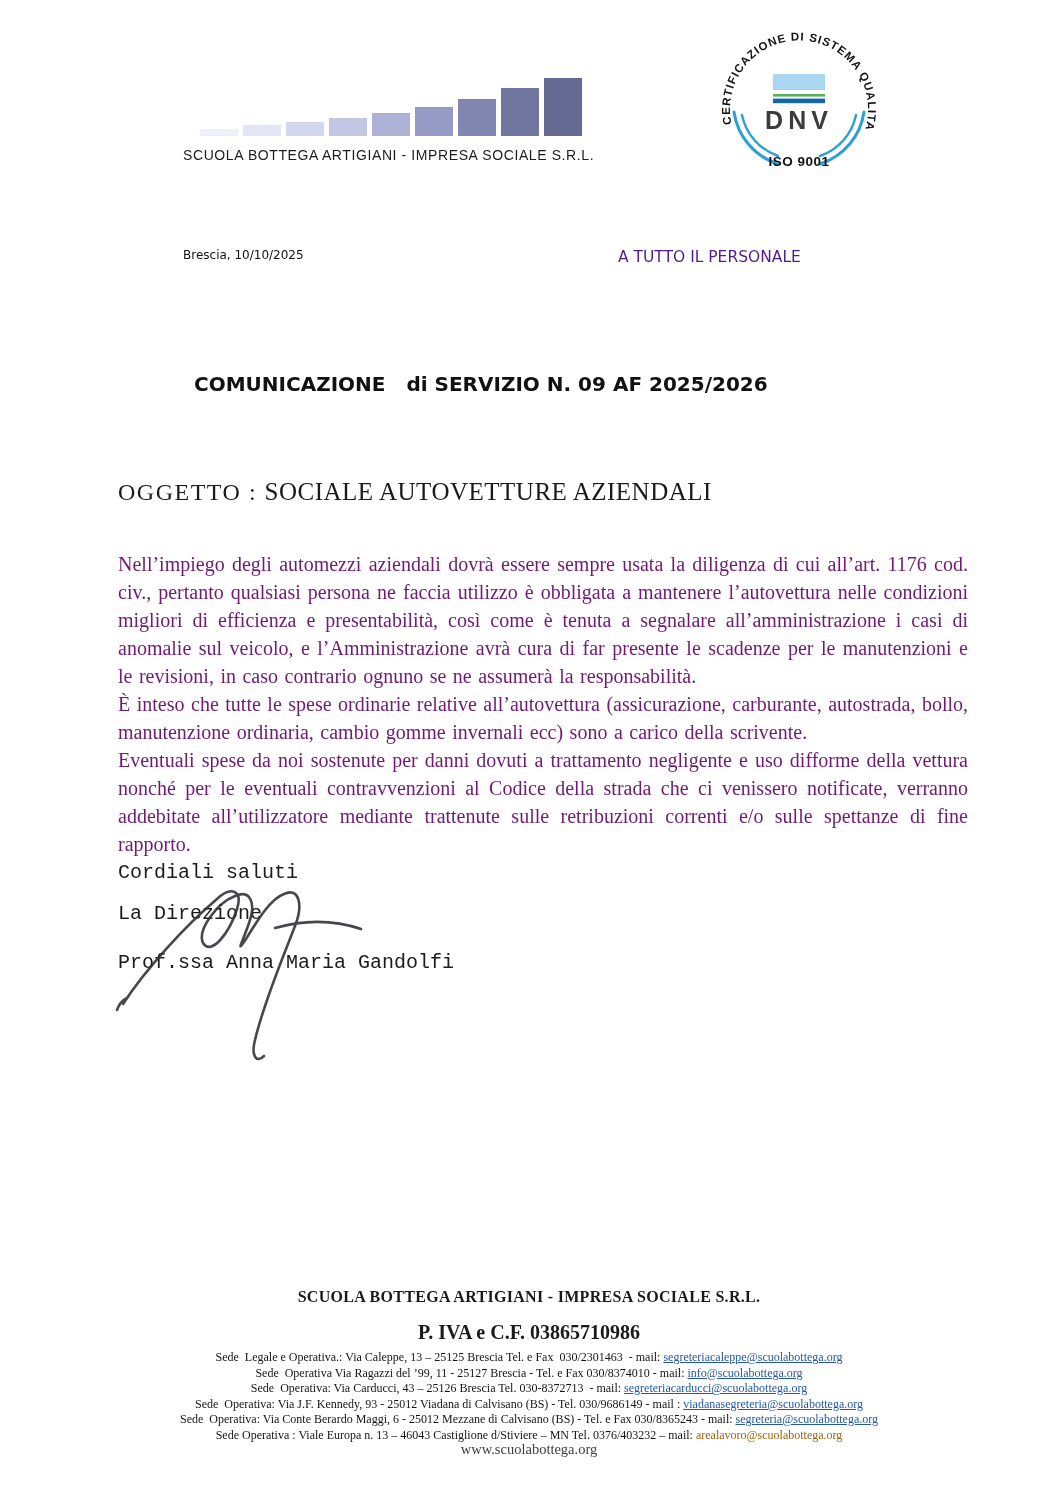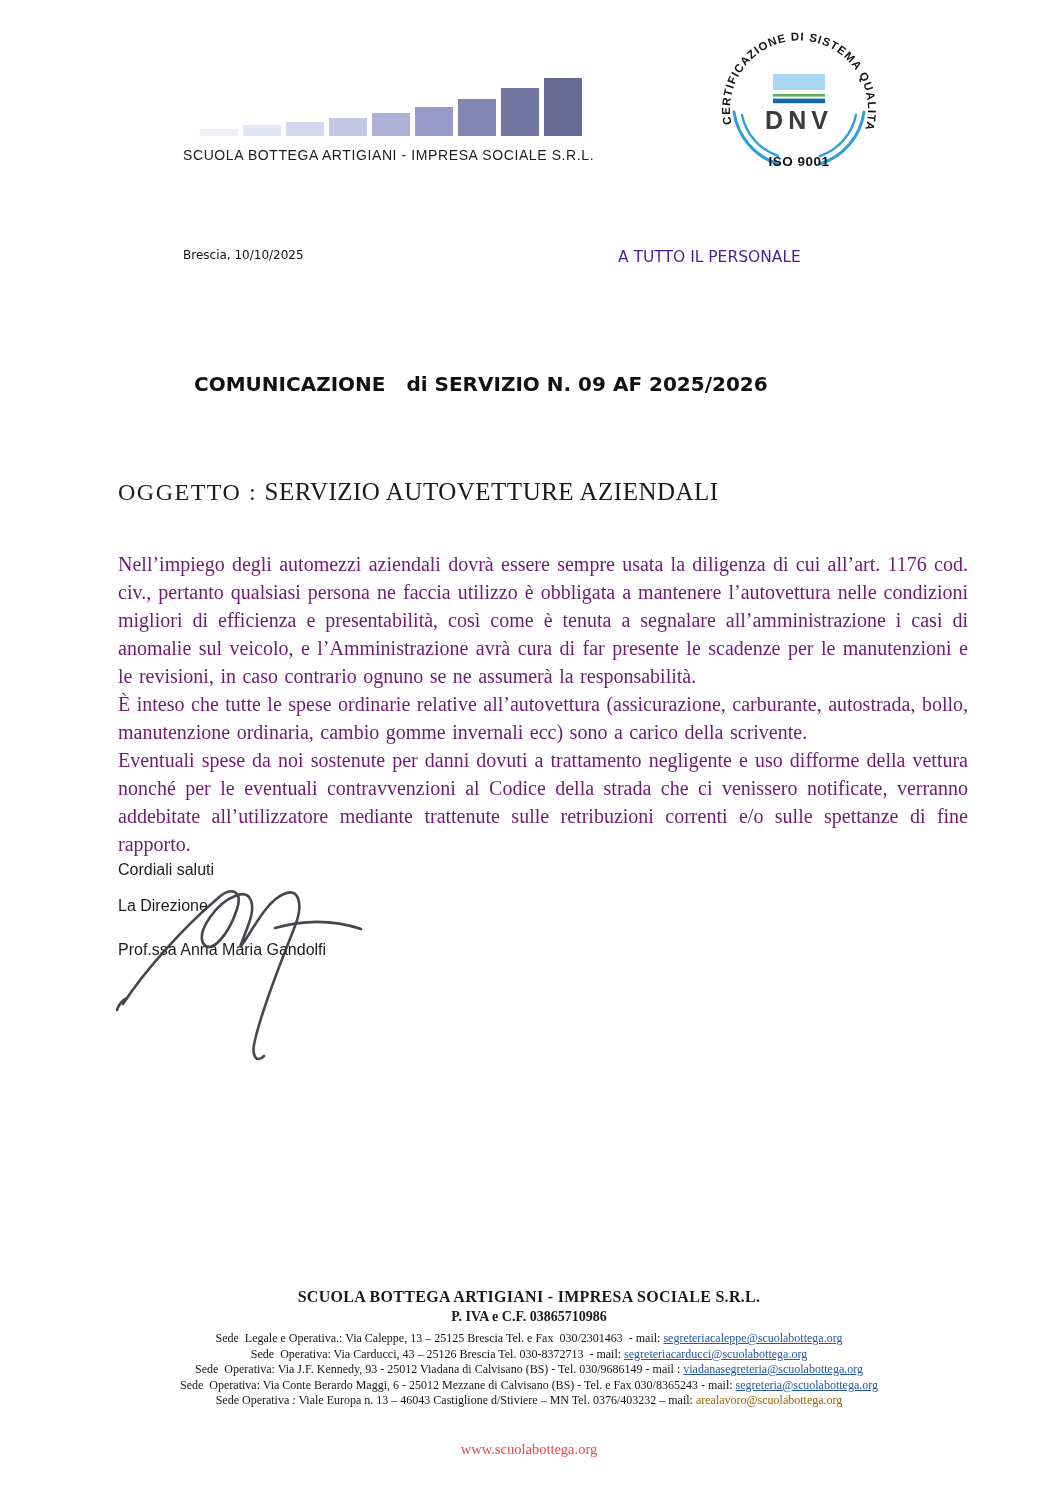--- a/index.html
+++ b/index.html
@@ -27,36 +27,36 @@
         white-space:pre;text-decoration-thickness:2.5px;text-underline-offset:4px;}
 
   
   .subject{position:absolute;left:118px;top:478px;white-space:pre;}
   .subject .lbl{font-size:24px;letter-spacing:1.5px;}
   .subject .txt{font-size:25px;letter-spacing:0.5px;}
 
   
   .body-block{position:absolute;left:118px;top:550px;width:850px;}
   .body-block p{margin:0;font-size:20px;line-height:28px;text-align:justify;word-spacing:1.5px;color:#701a75;}
-  .closing,.signoff,.signer{font-family:Liberation Sans, sans-serif;font-size:16px;color:#1b1b1b;}
+  .closing,.signoff,.signer{font-family:Liberation Mono, monospace;font-size:20px;color:#1b1b1b;}
   .closing{margin-top:3px;}
   .signoff{margin-top:18px;}
   .signer{margin-top:26px;}
 
   .sig-svg{position:absolute;left:105px;top:872px;pointer-events:none;}
 
   
   .footer{position:absolute;left:0;top:1288px;width:1058px;text-align:center;}
   .foot-company{font-weight:bold;font-size:16px;letter-spacing:0.3px;}
-  .foot-vat{font-weight:bold;font-size:14px;margin-top:3px;}
+  .foot-vat{font-weight:bold;font-size:20px;margin-top:15px;}
   .foot-rows{margin-top:6px;}
   .foot-row{font-size:12px;line-height:15.5px;white-space:pre;color:#141414;}
   .foot-row a{color:#2456a8;text-decoration:underline;cursor:pointer;}
   .foot-row a.plain{color:#a16207;text-decoration:none;cursor:default;}
-  .website{position:absolute;left:0;top:1441px;width:1058px;text-align:center;font-size:14.5px;color:#ef4444;}
+  .website{position:absolute;left:0;top:1441px;width:1058px;text-align:center;font-size:14.5px;color:#404040;}
 </style>
 </head>
 <body>
 
 <div class="page">
 
   <div class="logo-bars">
     <div class="bar" style="height:7px;background:#eef0f9;"></div>
     <div class="bar" style="height:11px;background:#e3e6f4;"></div>
     <div class="bar" style="height:14px;background:#d4d8ee;"></div>
@@ -91,21 +91,21 @@
 
       <text x="87" y="152" text-anchor="middle" font-family="Liberation Sans, sans-serif" font-size="13.5" font-weight="bold" fill="#111" letter-spacing="0.5">ISO 9001</text>
     </svg>
   </div>
 
   <div class="place-date">Brescia, 10/10/2025</div>
   <div class="recipient">A TUTTO IL PERSONALE</div>
 
   <div class="doc-title">COMUNICAZIONE   di SERVIZIO N. 09 AF 2025/2026</div>
 
-  <div class="subject"><span class="lbl">OGGETTO : </span><span class="txt">SERVIZIO AUTOVETTURE AZIENDALI</span></div>
+  <div class="subject"><span class="lbl">OGGETTO : </span><span class="txt">SOCIALE AUTOVETTURE AZIENDALI</span></div>
 
   <div class="body-block">
     <p>Nell’impiego degli automezzi aziendali dovrà essere sempre usata la diligenza di cui all’art. 1176 cod. civ., pertanto qualsiasi persona ne faccia utilizzo è obbligata a mantenere l’autovettura nelle condizioni migliori di efficienza e presentabilità, così come è tenuta a segnalare all’amministrazione i casi di anomalie sul veicolo, e l’Amministrazione avrà cura di far presente le scadenze per le manutenzioni e le revisioni, in caso contrario ognuno se ne assumerà la responsabilità.</p>
     <p>È inteso che tutte le spese ordinarie relative all’autovettura (assicurazione, carburante, autostrada, bollo, manutenzione ordinaria, cambio gomme invernali ecc) sono a carico della scrivente.</p>
     <p>Eventuali spese da noi sostenute per danni dovuti a trattamento negligente e uso difforme della vettura nonché per le eventuali contravvenzioni al Codice della strada che ci venissero notificate, verranno addebitate all’utilizzatore mediante trattenute sulle retribuzioni correnti e/o sulle spettanze di fine rapporto.</p>
     <div class="closing">Cordiali saluti</div>
     <div class="signoff">La Direzione</div>
     <div class="signer">Prof.ssa Anna Maria Gandolfi</div>
   </div>
 
@@ -125,20 +125,21 @@
       <path d="M 170 56 C 202 47, 232 49, 256 57"></path>
       <path d="M 12 138 C 14 132, 18 128, 22 126"></path>
     </g>
   </svg>
 
   <div class="footer">
     <div class="foot-company">SCUOLA BOTTEGA ARTIGIANI - IMPRESA SOCIALE S.R.L.</div>
     <div class="foot-vat">P. IVA e C.F. 03865710986</div>
     <div class="foot-rows">
       <div class="foot-row"><span>Sede  Legale e Operativa.: Via Caleppe, 13 – 25125 Brescia Tel. e Fax  030/2301463  - mail: </span><a>segreteriacaleppe@scuolabottega.org</a></div>
+      <div class="foot-row"><span>Sede  Operativa Via Ragazzi del ’99, 11 - 25127 Brescia - Tel. e Fax 030/8374010 - mail: </span><a>info@scuolabottega.org</a></div>
       <div class="foot-row"><span>Sede  Operativa: Via Carducci, 43 – 25126 Brescia Tel. 030-8372713  - mail: </span><a>segreteriacarducci@scuolabottega.org</a></div>
       <div class="foot-row"><span>Sede  Operativa: Via J.F. Kennedy, 93 - 25012 Viadana di Calvisano (BS) - Tel. 030/9686149 - mail : </span><a>viadanasegreteria@scuolabottega.org</a></div>
       <div class="foot-row"><span>Sede  Operativa: Via Conte Berardo Maggi, 6 - 25012 Mezzane di Calvisano (BS) - Tel. e Fax 030/8365243 - mail: </span><a>segreteria@scuolabottega.org</a></div>
       <div class="foot-row"><span>Sede Operativa : Viale Europa n. 13 – 46043 Castiglione d/Stiviere – MN Tel. 0376/403232 – mail: </span><a class="plain">arealavoro@scuolabottega.org</a></div>
     </div>
   </div>
   <div class="website">www.scuolabottega.org</div>
 
 </div>
 

